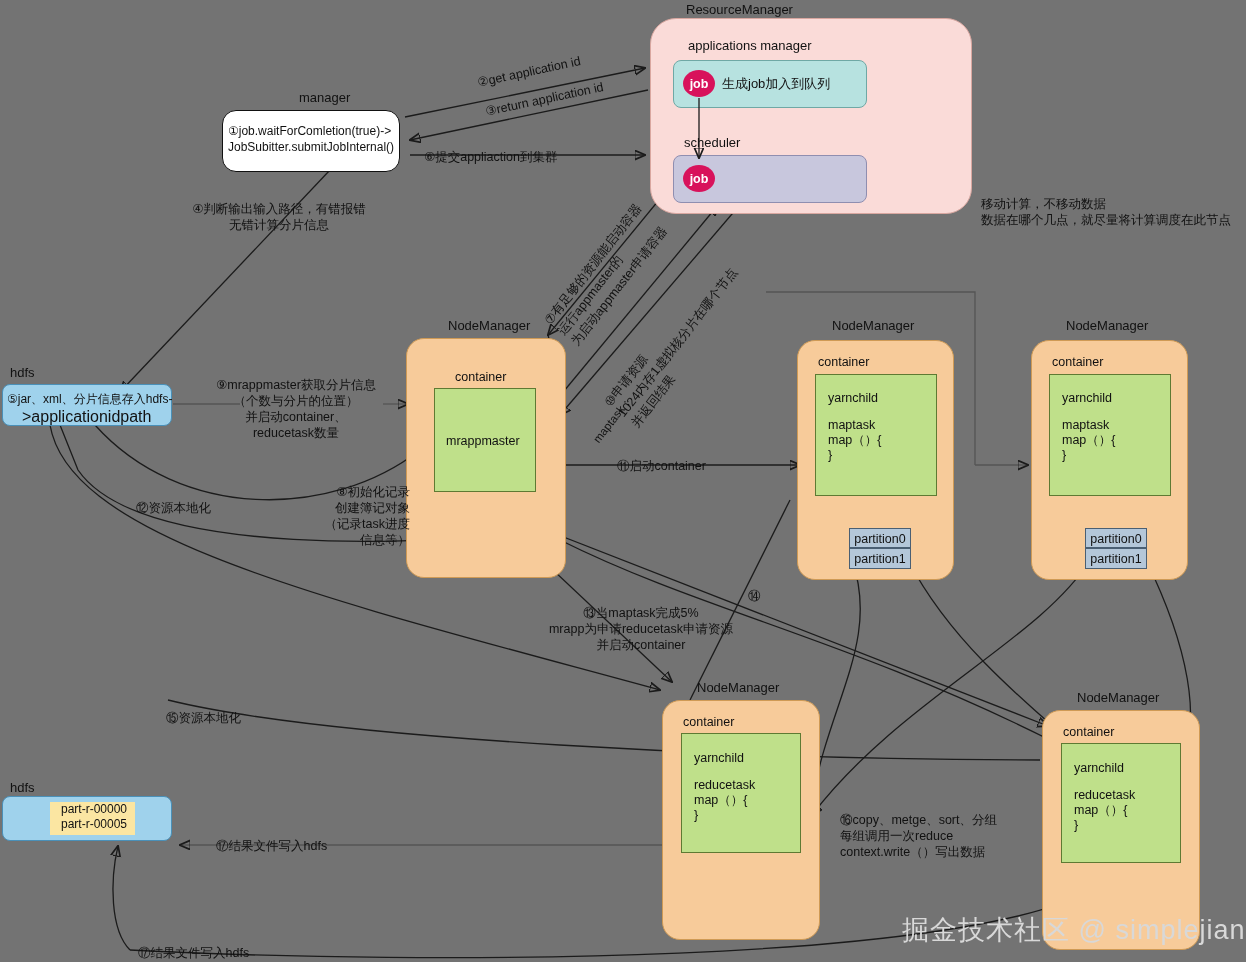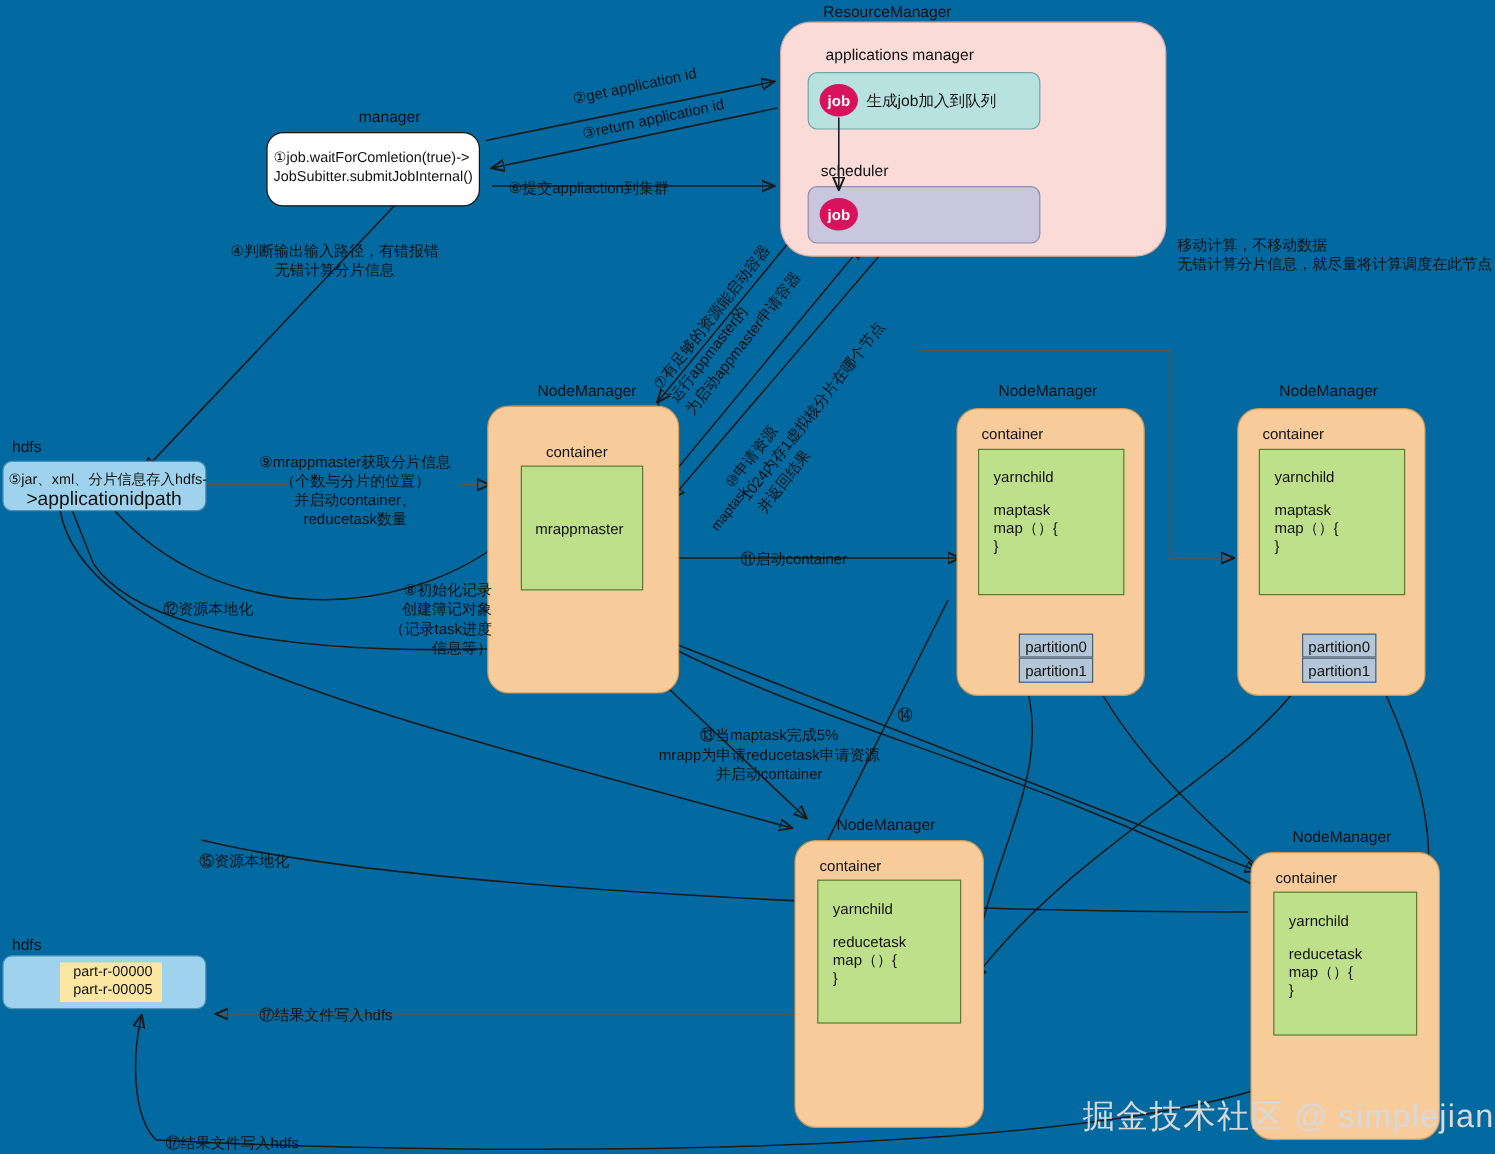--- a/index.html
+++ b/index.html
@@ -1,17 +1,17 @@
 <!DOCTYPE html>
 <html><head>
 <meta charset="utf-8">
 <style>
   html,body{margin:0;padding:0;background:#ffffff;}
   body{font-family:"Liberation Sans","DejaVu Sans",sans-serif;}
-  #stage{position:relative;width:1246px;height:962px;overflow:hidden;background:#0369a1;}
+  #stage{position:relative;width:1246px;height:962px;overflow:hidden;background:#737373;}
   .lbl{position:absolute;font-size:12.5px;color:#111;line-height:1.28;white-space:pre;}
   .lbl.c{text-align:center;}
   .cap{position:absolute;font-size:13px;color:#111;white-space:nowrap;}
   .box{position:absolute;box-sizing:border-box;text-align:center;}
   .rm{background:#fadbd8;border:1.3px solid #d9a7a0;border-radius:26px;}
   .nm{background:#f7cb9a;border:1.3px solid #cf9a55;border-radius:18px;}
   .appmgr{background:#b7e2e0;border:1.3px solid #6fa8a5;border-radius:8px;}
   .sched{background:#c8c7dd;border:1.3px solid #8f8eb0;border-radius:8px;}
   .green{background:#bfe08a;border:1.2px solid #5e7a33;}
   .blue{background:#9fd2ec;border:1.2px solid #4a90b8;border-radius:8px;}
@@ -107,21 +107,21 @@
   <div class="txt" style="left:722px;top:75px;">生成job加入到队列</div>
 
   <div class="cap" style="left:684px;top:135px;">scheduler</div>
   <div class="box sched" style="left:673px;top:155px;width:194px;height:48px;"></div>
   <div class="job" style="left:683px;top:165px;width:32px;height:27px;">job</div>
   <svg class="ov" style="left:0;top:0;">
     <path d="M699,98 L699,158" marker-end="url(#ah)"></path>
   </svg>
 
   <div class="lbl" style="left:981px;top:196px;">移动计算，不移动数据</div>
-  <div class="lbl" style="left:981px;top:212px;">无错计算分片信息，就尽量将计算调度在此节点</div>
+  <div class="lbl" style="left:981px;top:212px;">数据在哪个几点，就尽量将计算调度在此节点</div>
 
   <div class="cap" style="left:299px;top:90px;">manager</div>
   <div class="box client" style="left:222px;top:110px;width:178px;height:62px;"></div>
   <div class="lbl" style="left:228px;top:124px;font-size:12px;">①job.waitForComletion(true)-&gt;</div>
   <div class="lbl" style="left:228px;top:140px;font-size:12px;">JobSubitter.submitJobInternal()</div>
 
   <div class="rot" style="left:476px;top:75px;transform:rotate(-12deg);">②get application id</div>
   <div class="rot" style="left:484px;top:104px;transform:rotate(-12deg);">③return application id</div>
   <div class="lbl" style="left:424px;top:149px;">⑥提交appliaction到集群</div>
 
@@ -203,20 +203,23 @@
 
   <div class="cap" style="left:1077px;top:690px;">NodeManager</div>
   <div class="box nm" style="left:1042px;top:710px;width:158px;height:240px;"></div>
   <div class="cap" style="left:1063px;top:725px;font-size:12.5px;">container</div>
   <div class="box green" style="left:1061px;top:743px;width:120px;height:120px;"></div>
   <div class="lbl" style="left:1074px;top:760px;">yarnchild</div>
   <div class="lbl" style="left:1074px;top:787px;">reducetask</div>
   <div class="lbl" style="left:1074px;top:802px;">map（）{</div>
   <div class="lbl" style="left:1074px;top:817px;">}</div>
 
+  <div class="lbl" style="left:840px;top:812px;">⑯copy、metge、sort、分组
+每组调用一次reduce
+context.write（）写出数据</div>
 
   <div class="cap" style="left:10px;top:780px;">hdfs</div>
   <div class="box blue" style="left:2px;top:796px;width:170px;height:45px;"></div>
   <div class="box yellow" style="left:50px;top:802px;width:85px;height:33px;">
     <div class="lbl" style="position:static;font-size:12px;padding-left:3px;">part-r-00000</div>
     <div class="lbl" style="position:static;font-size:12px;padding-left:3px;">part-r-00005</div>
   </div>
 
   <div class="lbl" style="left:216px;top:838px;">⑰结果文件写入hdfs</div>
   <div class="lbl" style="left:138px;top:945px;">⑰结果文件写入hdfs</div>

